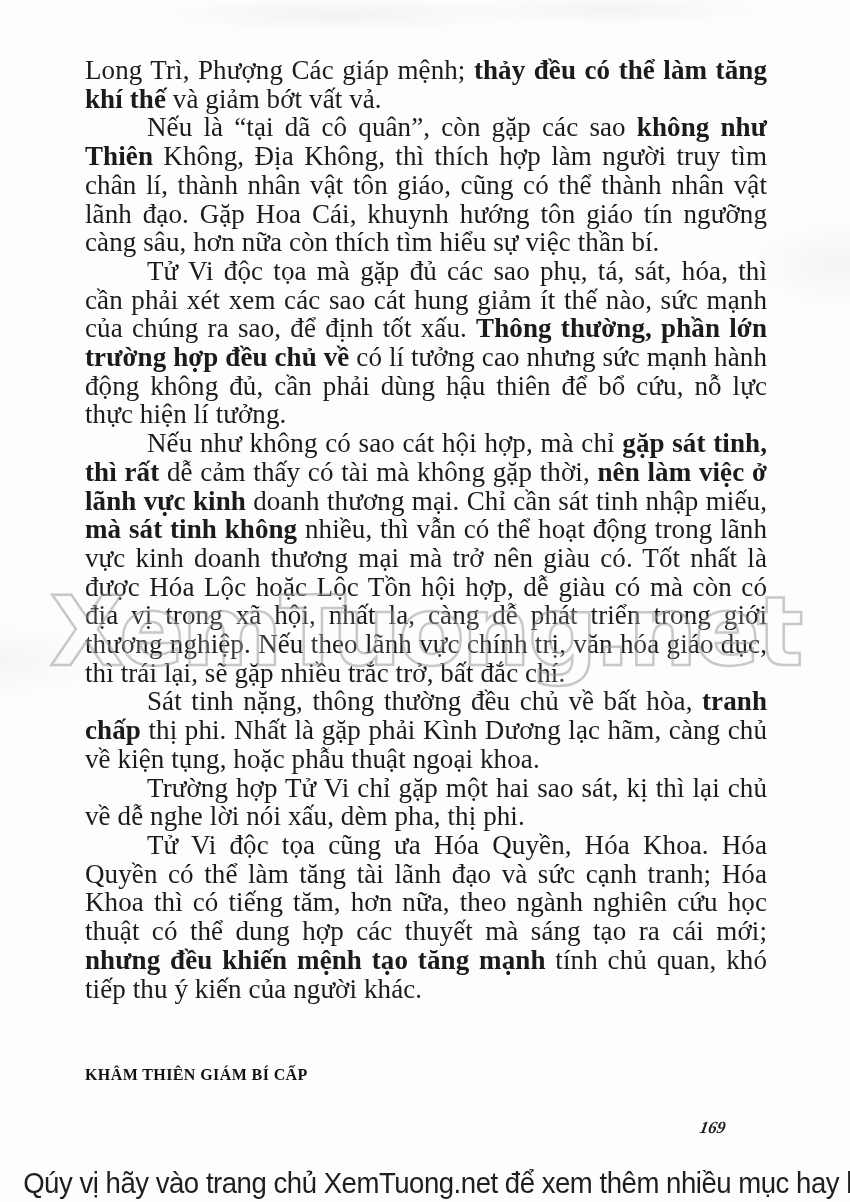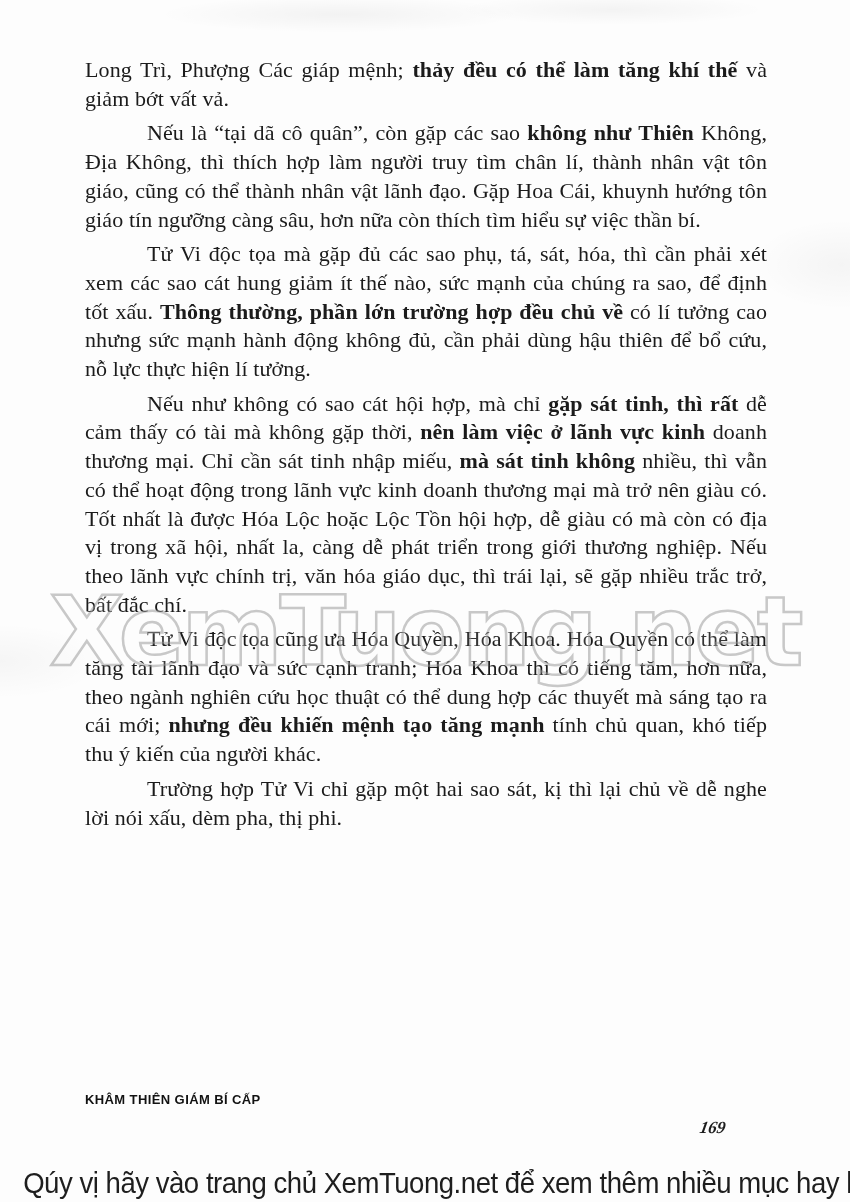--- a/index.html
+++ b/index.html
@@ -11,49 +11,49 @@
       radial-gradient(ellipse 260px 26px at 40% 1.2%, rgba(0,0,0,0.045), transparent 70%),
       radial-gradient(ellipse 220px 22px at 72% 0.8%, rgba(0,0,0,0.04), transparent 70%),
       radial-gradient(ellipse 120px 60px at 99% 22%, rgba(0,0,0,0.035), transparent 75%),
       radial-gradient(ellipse 140px 50px at 0% 55%, rgba(0,0,0,0.03), transparent 75%);
     overflow:hidden;
     font-family:"Liberation Serif", serif;
   }
   .text-block{
     position:absolute;
     left:85px; top:56px; width:682px;
-    font-size:22px; line-height:28.7px;
+    font-size:27px; line-height:28.7px;
     color:#1b1b1b;
     text-align:justify;
     letter-spacing:0.1px;
   }
   .text-block p{margin:0;}
-  .text-block p.indent{text-indent:62px;margin-top:6px;}
+  .text-block p.indent{text-indent:62px;}
   .text-block .b{font-weight:bold;}
   .watermark{
     position:absolute;
     top:552px; left:50%;
     transform:translateX(-50%);
     font-family:"DejaVu Sans", sans-serif;
     font-weight:bold;
     font-size:97px;
     letter-spacing:-3px;
     white-space:nowrap;
     color:rgba(255,255,255,0.12);
     -webkit-text-stroke:2.5px rgba(148,148,148,0.5);
     pointer-events:none;
     z-index:5;
     margin-top:23px;
   }
   .footer-title{
     position:absolute;
-    left:85px; top:1092px;
-    font-family:Liberation Sans, sans-serif;
+    left:85px; top:1066px;
+    font-family:Liberation Serif, serif;
     font-weight:bold;
-    font-size:13px;
+    font-size:16px;
     letter-spacing:0.4px;
     color:#121212;
   }
   .page-number{
     position:absolute;
     left:700px; top:1118px;
     font-family:"Liberation Serif", serif;
     font-weight:bold;
     font-style:italic;
     font-size:17px;
@@ -79,22 +79,23 @@
 </head>
 <body>
 
 <div class="page">
 
   <div class="text-block">
       <p class=""><span>Long Trì, Phượng Các giáp mệnh; </span><span class="b">thảy đều có thể làm tăng khí thế</span><span> và giảm bớt vất vả.</span></p>
       <p class="indent"><span>Nếu là “tại dã cô quân”, còn gặp các sao </span><span class="b">không như Thiên</span><span> Không, Địa Không, thì thích hợp làm người truy tìm chân lí, thành nhân vật tôn giáo, cũng có thể thành nhân vật lãnh đạo. Gặp Hoa Cái, khuynh hướng tôn giáo tín ngưỡng càng sâu, hơn nữa còn thích tìm hiểu sự việc thần bí.</span></p>
       <p class="indent"><span>Tử Vi độc tọa mà gặp đủ các sao phụ, tá, sát, hóa, thì cần phải xét xem các sao cát hung giảm ít thế nào, sức mạnh của chúng ra sao, để định tốt xấu. </span><span class="b">Thông thường, phần lớn trường hợp đều chủ về</span><span> có lí tưởng cao nhưng sức mạnh hành động không đủ, cần phải dùng hậu thiên để bổ cứu, nỗ lực thực hiện lí tưởng.</span></p>
       <p class="indent"><span>Nếu như không có sao cát hội hợp, mà chỉ </span><span class="b">gặp sát tinh, thì rất</span><span> dễ cảm thấy có tài mà không gặp thời, </span><span class="b">nên làm việc ở lãnh vực kinh</span><span> doanh thương mại. Chỉ cần sát tinh nhập miếu, </span><span class="b">mà sát tinh không</span><span> nhiều, thì vẫn có thể hoạt động trong lãnh vực kinh doanh thương mại mà trở nên giàu có. Tốt nhất là được Hóa Lộc hoặc Lộc Tồn hội hợp, dễ giàu có mà còn có địa vị trong xã hội, nhất la, càng dễ phát triển trong giới thương nghiệp. Nếu theo lãnh vực chính trị, văn hóa giáo dục, thì trái lại, sẽ gặp nhiều trắc trở, bất đắc chí.</span></p>
+      <p class="indent"><span>Sát tinh nặng, thông thường đều chủ về bất hòa, </span><span class="b">tranh chấp</span><span> thị phi. Nhất là gặp phải Kình Dương lạc hãm, càng chủ về kiện tụng, hoặc phẫu thuật ngoại khoa.</span></p>
+      <p class="indent"><span>Trường hợp Tử Vi chỉ gặp một hai sao sát, kị thì lại chủ về dễ nghe lời nói xấu, dèm pha, thị phi.</span></p>
       <p class="indent"><span>Tử Vi độc tọa cũng ưa Hóa Quyền, Hóa Khoa. Hóa Quyền có thể làm tăng tài lãnh đạo và sức cạnh tranh; Hóa Khoa thì có tiếng tăm, hơn nữa, theo ngành nghiên cứu học thuật có thể dung hợp các thuyết mà sáng tạo ra cái mới; </span><span class="b">nhưng đều khiến mệnh tạo tăng mạnh</span><span> tính chủ quan, khó tiếp thu ý kiến của người khác.</span></p>
-      <p class="indent"><span>Trường hợp Tử Vi chỉ gặp một hai sao sát, kị thì lại chủ về dễ nghe lời nói xấu, dèm pha, thị phi.</span></p>
     </div>
 
   <div class="watermark">XemTuong.net</div>
 
   <span class="footer-title">KHÂM THIÊN GIÁM BÍ CẤP</span>
 
   <span class="page-number">169</span>
 
   <div class="banner">
     <span class="banner-text">Qúy vị hãy vào trang chủ XemTuong.net để xem thêm nhiều mục hay khác</span>

